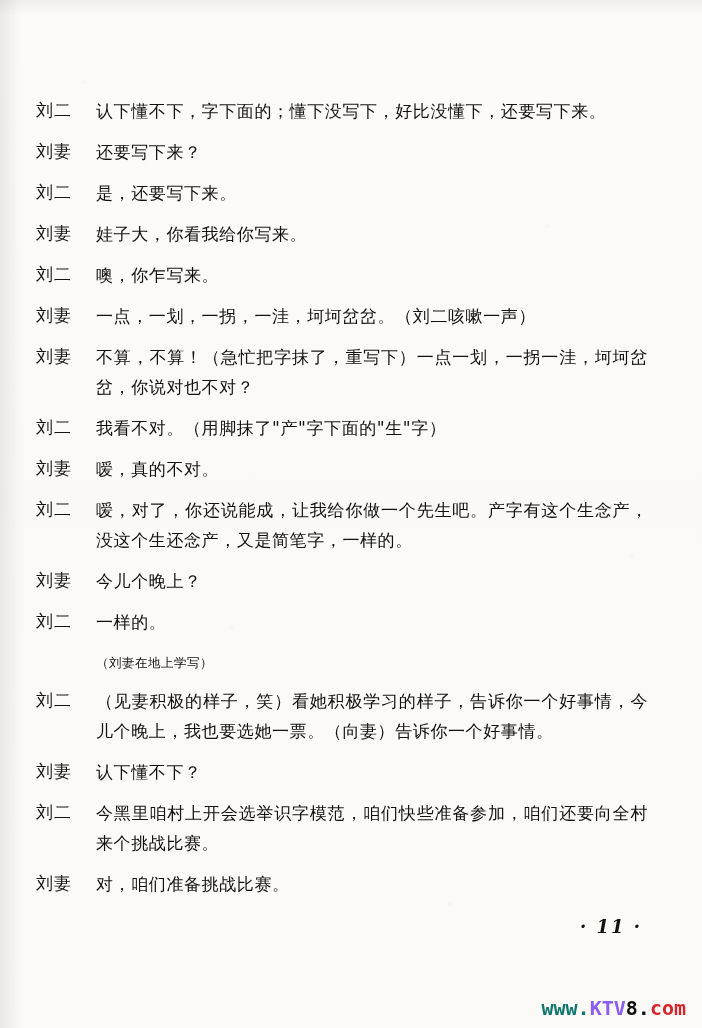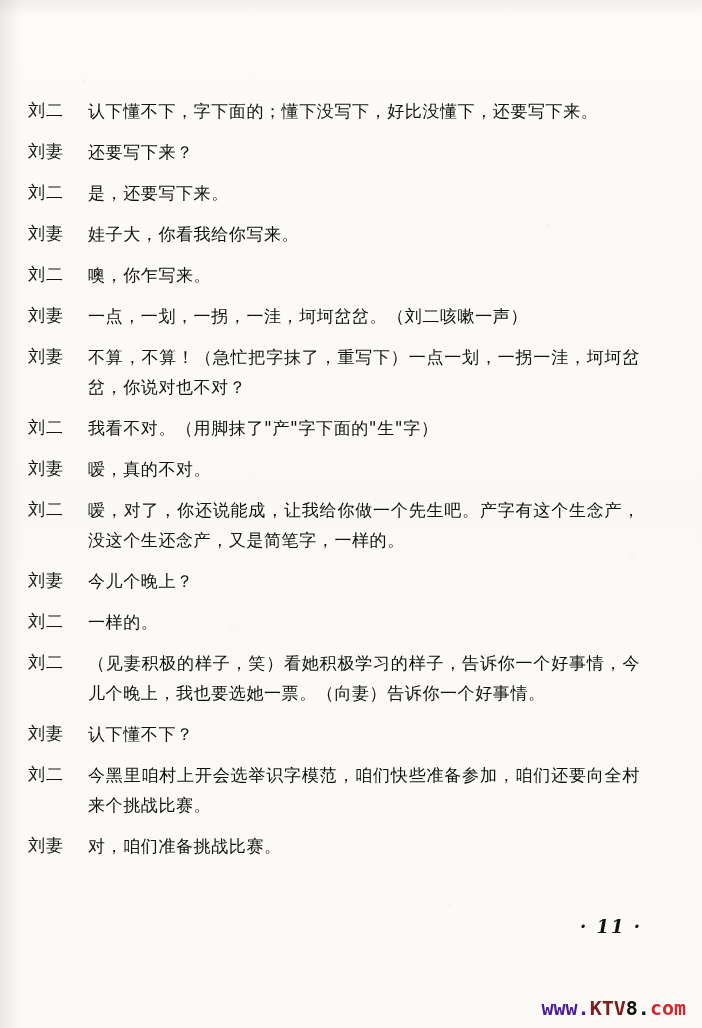--- a/index.html
+++ b/index.html
@@ -27,21 +27,21 @@
       radial-gradient(circle at 12% 8%, rgba(0,0,0,0.018) 0 2px, rgba(0,0,0,0) 3px),
       radial-gradient(circle at 78% 22%, rgba(0,0,0,0.02) 0 1.5px, rgba(0,0,0,0) 3px),
       radial-gradient(circle at 33% 61%, rgba(0,0,0,0.015) 0 1.5px, rgba(0,0,0,0) 3px),
       radial-gradient(circle at 64% 88%, rgba(0,0,0,0.02) 0 1.5px, rgba(0,0,0,0) 3px),
       radial-gradient(circle at 90% 54%, rgba(0,0,0,0.015) 0 1.5px, rgba(0,0,0,0) 3px),
       linear-gradient(180deg, #fcfbf8 0%, #faf9f5 48%, #fbfaf7 100%);
     pointer-events: none;
   }
   .content {
     position: absolute;
-    left: 28px;
+    left: 36px;
     top: 96px;
     width: 612px;
   }
   .line {
     display: flex;
     align-items: flex-start;
     margin-bottom: 11px;
   }
   .speaker {
     width: 60px;
@@ -81,22 +81,22 @@
   .watermark {
     position: absolute;
     right: 16px;
     bottom: 8px;
     font-family: "DejaVu Sans Mono", "Liberation Mono", monospace;
     font-weight: bold;
     font-size: 20px;
     letter-spacing: 0px;
     white-space: nowrap;
   }
-  .wm-www { color: #4c1d95; margin-left: 14px; }
-  .wm-ktv { color: #7f1d1d; }
+  .wm-www { color: #0f766e; margin-left: 14px; }
+  .wm-ktv { color: #8b5cf6; }
   .wm-8   { color: #111; }
   .wm-dot { color: #111; }
   .wm-com { color: #d8232a; }
   .edge-shadow {
     position: absolute;
     left: 0; top: 0; bottom: 0;
     width: 22px;
     background: linear-gradient(90deg, rgba(0,0,0,0.07), rgba(0,0,0,0));
     pointer-events: none;
   }
@@ -171,20 +171,21 @@
     <div class="line">
       <div class="speaker">刘妻</div>
       <div class="text">今儿个晚上？</div>
     </div>
 
     <div class="line">
       <div class="speaker">刘二</div>
       <div class="text">一样的。</div>
     </div>
 
+    <div class="stage">（刘妻在地上学写）</div>
 
     <div class="line">
       <div class="speaker">刘二</div>
       <div class="text">（见妻积极的样子，笑）看她积极学习的样子，告诉你一个好事情，今儿个晚上，我也要选她一票。（向妻）告诉你一个好事情。</div>
     </div>
 
     <div class="line">
       <div class="speaker">刘妻</div>
       <div class="text">认下懂不下？</div>
     </div>

